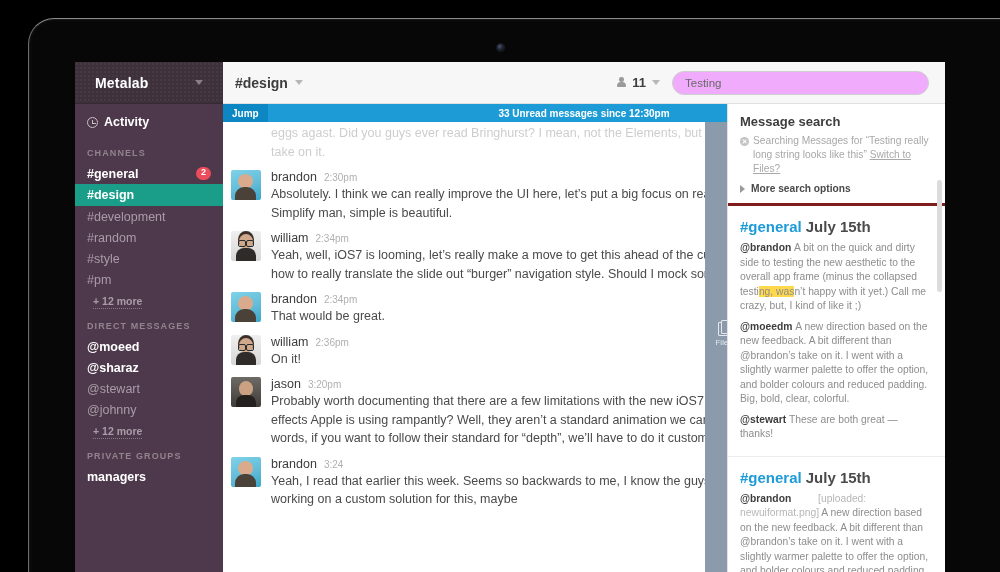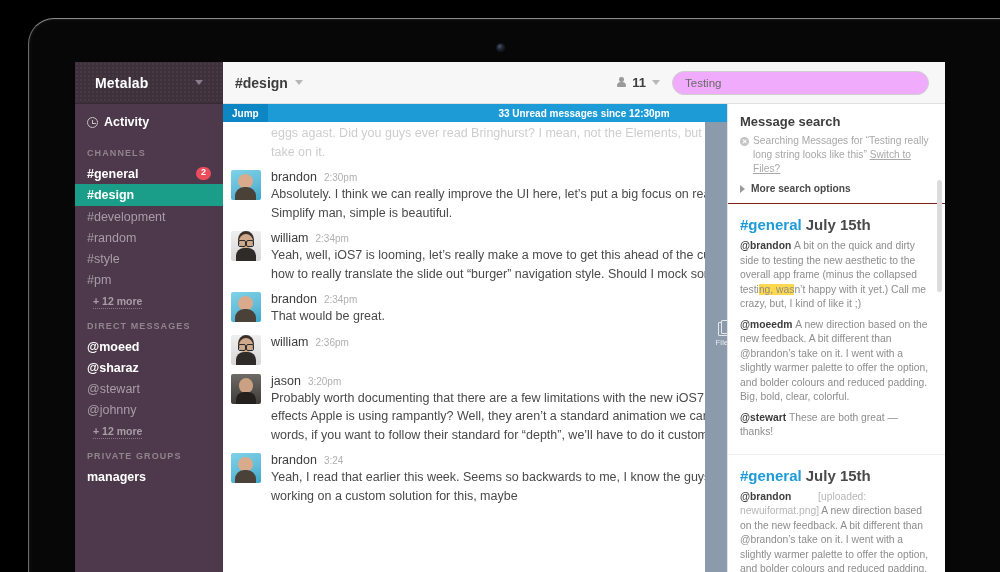--- a/index.html
+++ b/index.html
@@ -176,21 +176,21 @@
     content:""; position:absolute; left:3px; top:0; width:9px; height:12px;
     border:1.4px solid #e3e9ee; border-radius:1px; background:#8b9bab;
   }
   .files-label { font-size: 7.5px; letter-spacing: .2px; }
 
   
   #search-panel {
     position: absolute; right: 0; top: 42px; bottom: 0; width: 218px;
     background: #fff; border-left: 1px solid #e2e2e2; overflow: hidden;
   }
-  .sp-head { padding: 10px 12px 9px 12px; border-bottom: 1px solid #7f1d1d; }
+  .sp-head { padding: 10px 12px 9px 12px; border-bottom: 3px solid #7f1d1d; }
   .sp-title { font-size: 13px; font-weight: bold; color: #3d3d3d; margin-bottom: 5px; }
   .sp-sub { font-size: 10.2px; line-height: 14px; color: #a8a8a8; display: flex; gap: 4px; }
   .x-ico {
     width: 9px; height: 9px; border-radius: 50%; background: #c4c4c4; flex: none;
     margin-top: 2.5px; position: relative;
   }
   .x-ico::before, .x-ico::after {
     content:""; position:absolute; left:1.8px; top:4px; width:5.4px; height:1.2px; background:#fff;
   }
   .x-ico::before { transform: rotate(45deg); } .x-ico::after { transform: rotate(-45deg); }
@@ -342,20 +342,21 @@
           </div>
           <div class="msg">
             <div class="avatar f-william">
               <span class="glasses"></span>
             </div>
             <div class="mbody">
               <div class="mhead">
                 <span class="mname">william</span>
                 <span class="mtime">2:36pm</span>
               </div>
+              <div class="mtext">On it!</div>
             </div>
           </div>
           <div class="msg">
             <div class="avatar f-jason"></div>
             <div class="mbody">
               <div class="mhead">
                 <span class="mname">jason</span>
                 <span class="mtime">3:20pm</span>
               </div>
               <div class="mtext">Probably worth documenting that there are a few limitations with the new iOS7 SDK, those lovely blur effects Apple is using rampantly? Well, they aren’t a standard animation we can actually use. In other words, if you want to follow their standard for “depth”, we’ll have to do it custom. Awesome, right?</div>

